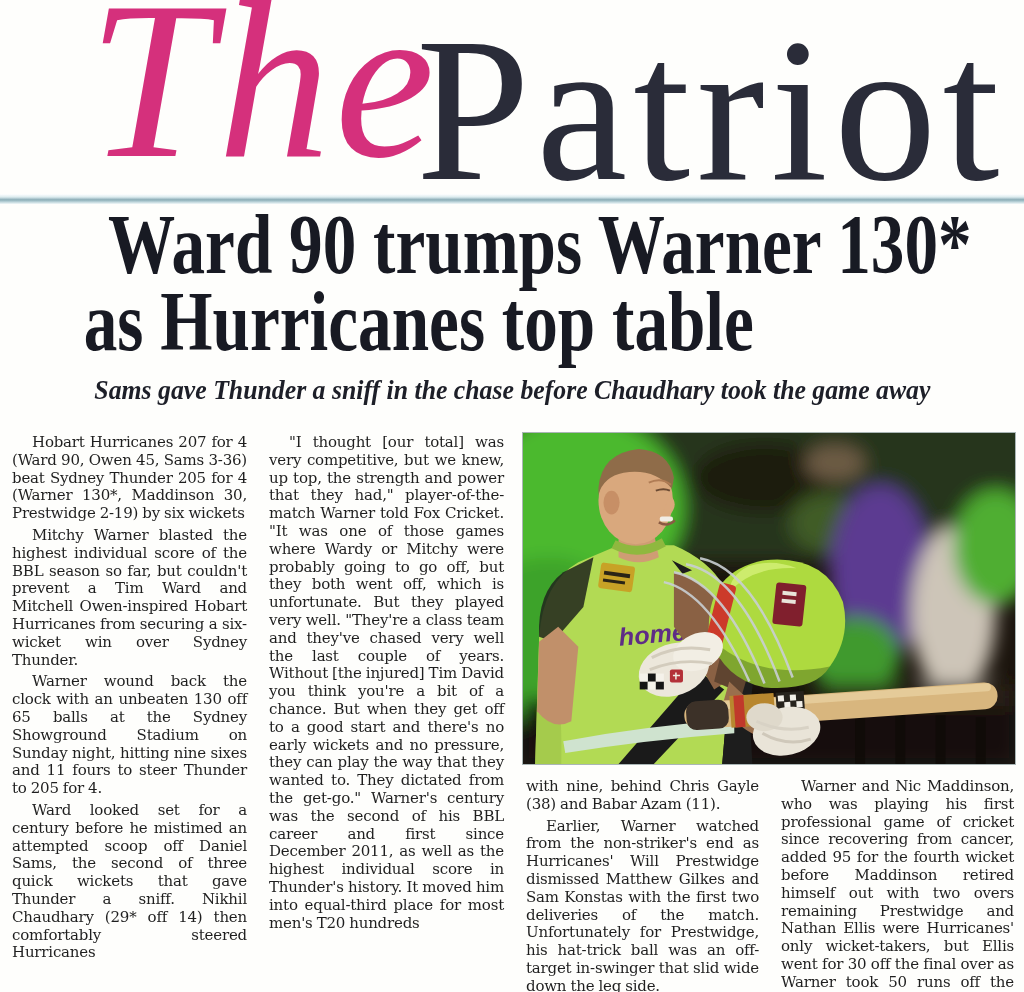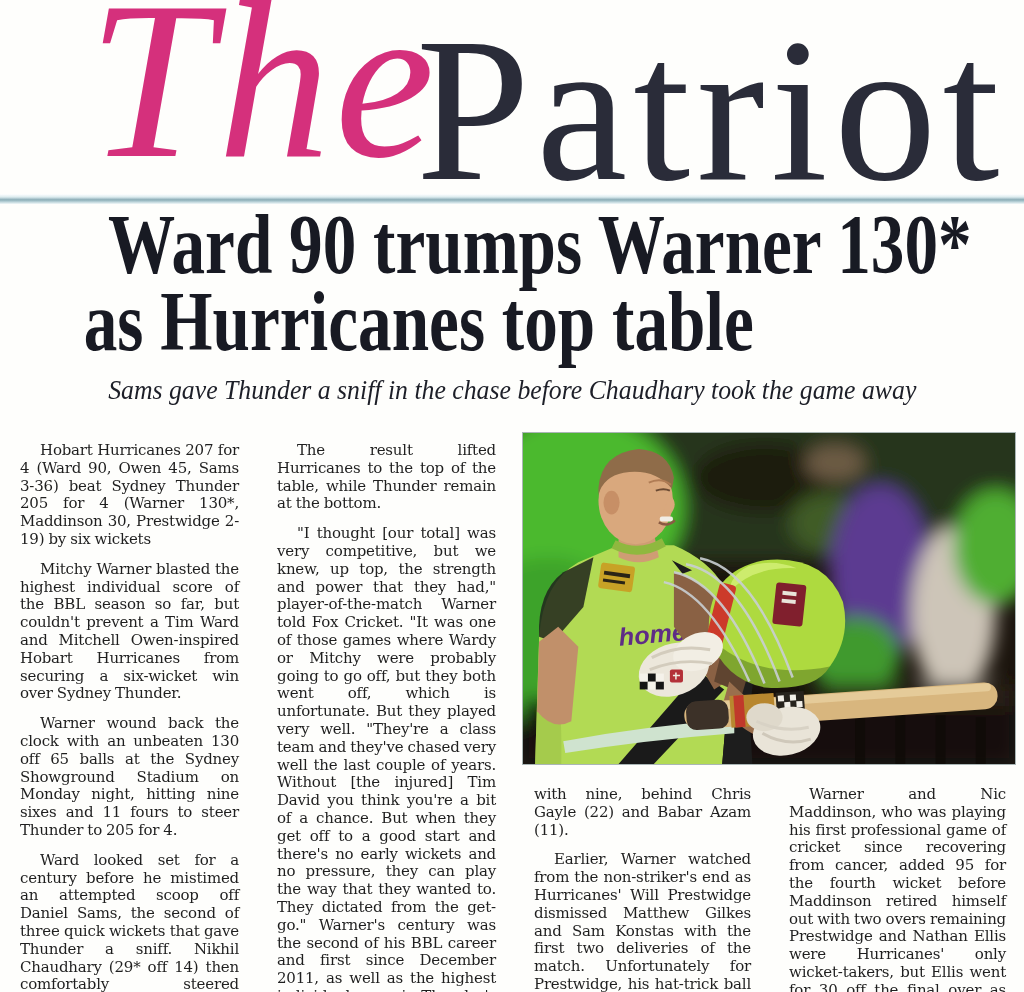--- a/index.html
+++ b/index.html
@@ -39,32 +39,32 @@
     font-family:"Liberation Serif", serif;
     font-weight:bold; color:#181a23;
   }
   .hl-line {
     display:inline-block; white-space:nowrap;
     font-size:84px; line-height:77px; transform:scaleX(0.80);
   }
   .subheadline {
     position:absolute; top:374px; left:0; width:100%; margin:0;
     text-align:center; font-family:"Liberation Serif", serif;
-    font-weight:normal; font-style:italic; color:#1d1f28;
+    font-weight:bold; font-style:italic; color:#1d1f28;
   }
   .sh-line { display:inline-block; white-space:nowrap; font-size:28px; transform:scaleX(0.92); }
 
   
   .body {
     position:absolute; top:430px; left:8px; right:8px; bottom:0;
     display:flex; gap:14px;
   }
   .col { width:243px; flex:0 0 auto; }
   .col p {
-    margin:12px; text-align:justify;
+    margin:4px; text-align:justify;
     font-size:15px; line-height:17.8px;
     letter-spacing:-0.2px; word-spacing:-0.5px;
   }
   .col p.indent { text-indent:20px; }
 
   .right { flex:0 0 496px; width:496px; }
   .photo-frame {
     width:494px; height:333px; margin:2px 0 0 0; box-sizing:border-box;
     border:1px solid #aab6b6; background:#17110c; overflow:hidden;
   }
@@ -91,26 +91,25 @@
 
   <h2 class="subheadline">
     <span class="sh-line">Sams gave Thunder a sniff in the chase before Chaudhary took the game away</span>
   </h2>
 
   <main class="body">
 
     <div class="col">
       <p class="indent">Hobart Hurricanes 207 for 4 (Ward 90, Owen 45, Sams 3-36) beat Sydney Thunder 205 for 4 (Warner 130*, Maddinson 30, Prestwidge 2-19) by six wickets</p>
       <p class="indent">Mitchy Warner blasted the highest individual score of the BBL season so far, but couldn't prevent a Tim Ward and Mitchell Owen-inspired Hobart Hurricanes from securing a six-wicket win over Sydney Thunder.</p>
-      <p class="indent">Warner wound back the clock with an unbeaten 130 off 65 balls at the Sydney Showground Stadium on Monday night, hitting nine sixes and 11 fours to steer Thunder to 205 for 4.</p>
+      <p class="indent">Warner wound back the clock with an unbeaten 130 off 65 balls at the Sydney Showground Stadium on Sunday night, hitting nine sixes and 11 fours to steer Thunder to 205 for 4.</p>
       <p class="indent">Ward looked set for a century before he mistimed an attempted scoop off Daniel Sams, the second of three quick wickets that gave Thunder a sniff. Nikhil Chaudhary (29* off 14) then comfortably steered Hurricanes</p>
     </div>
 
     <div class="col">
-      <p class="indent">The result lifted Hurricanes to the top of the table, while Thunder remain at the bottom.</p>
       <p class="indent">"I thought [our total] was very competitive, but we knew, up top, the strength and power that they had," player-of-the-match Warner told Fox Cricket. "It was one of those games where Wardy or Mitchy were probably going to go off, but they both went off, which is unfortunate. But they played very well. "They're a class team and they've chased very well the last couple of years. Without [the injured] Tim David you think you're a bit of a chance. But when they get off to a good start and there's no early wickets and no pressure, they can play the way that they wanted to. They dictated from the get-go." Warner's century was the second of his BBL career and first since December 2011, as well as the highest individual score in Thunder's history. It moved him into equal-third place for most men's T20 hundreds</p>
     </div>
 
     <div class="right">
 
       <figure class="photo-frame" style="margin:2px 0 0 0;">
         <svg viewBox="0 0 489 333" width="492" height="331" preserveAspectRatio="none">
           <defs>
             <filter id="bgblur" x="-20%" y="-20%" width="140%" height="140%">
                 <feGaussianBlur stdDeviation="9"></feGaussianBlur>
@@ -231,21 +230,21 @@
                 <rect x="132" y="242" width="8" height="8" fill="#f5f2ea"></rect>
               <rect x="146" y="238" width="13" height="13" rx="2" fill="#b33038"></rect>
               <path d="M149,244 h7 M152,241 v7" stroke="#f0ece2" stroke-width="1.5"></path>
             </g>
           </g>
         </svg>
       </figure>
 
       <div class="right-cols">
         <div class="col">
-          <p>with nine, behind Chris Gayle (22) and Babar Azam (11).</p>
+          <p>with nine, behind Chris Gayle (38) and Babar Azam (11).</p>
           <p class="indent">Earlier, Warner watched from the non-striker's end as Hurricanes' Will Prestwidge dismissed Matthew Gilkes and Sam Konstas with the first two deliveries of the match. Unfortunately for Prestwidge, his hat-trick ball was an off-target in-swinger that slid wide down the leg side.</p>
         </div>
         <div class="col">
           <p class="indent">Warner and Nic Maddinson, who was playing his first professional game of cricket since recovering from cancer, added 95 for the fourth wicket before Maddinson retired himself out with two overs remaining Prestwidge and Nathan Ellis were Hurricanes' only wicket-takers, but Ellis went for 30 off the final over as Warner took 50 runs off the last 15 balls he faced. ESPN</p>
         </div>
       </div>
 
     </div>
   </main>
 </div>

